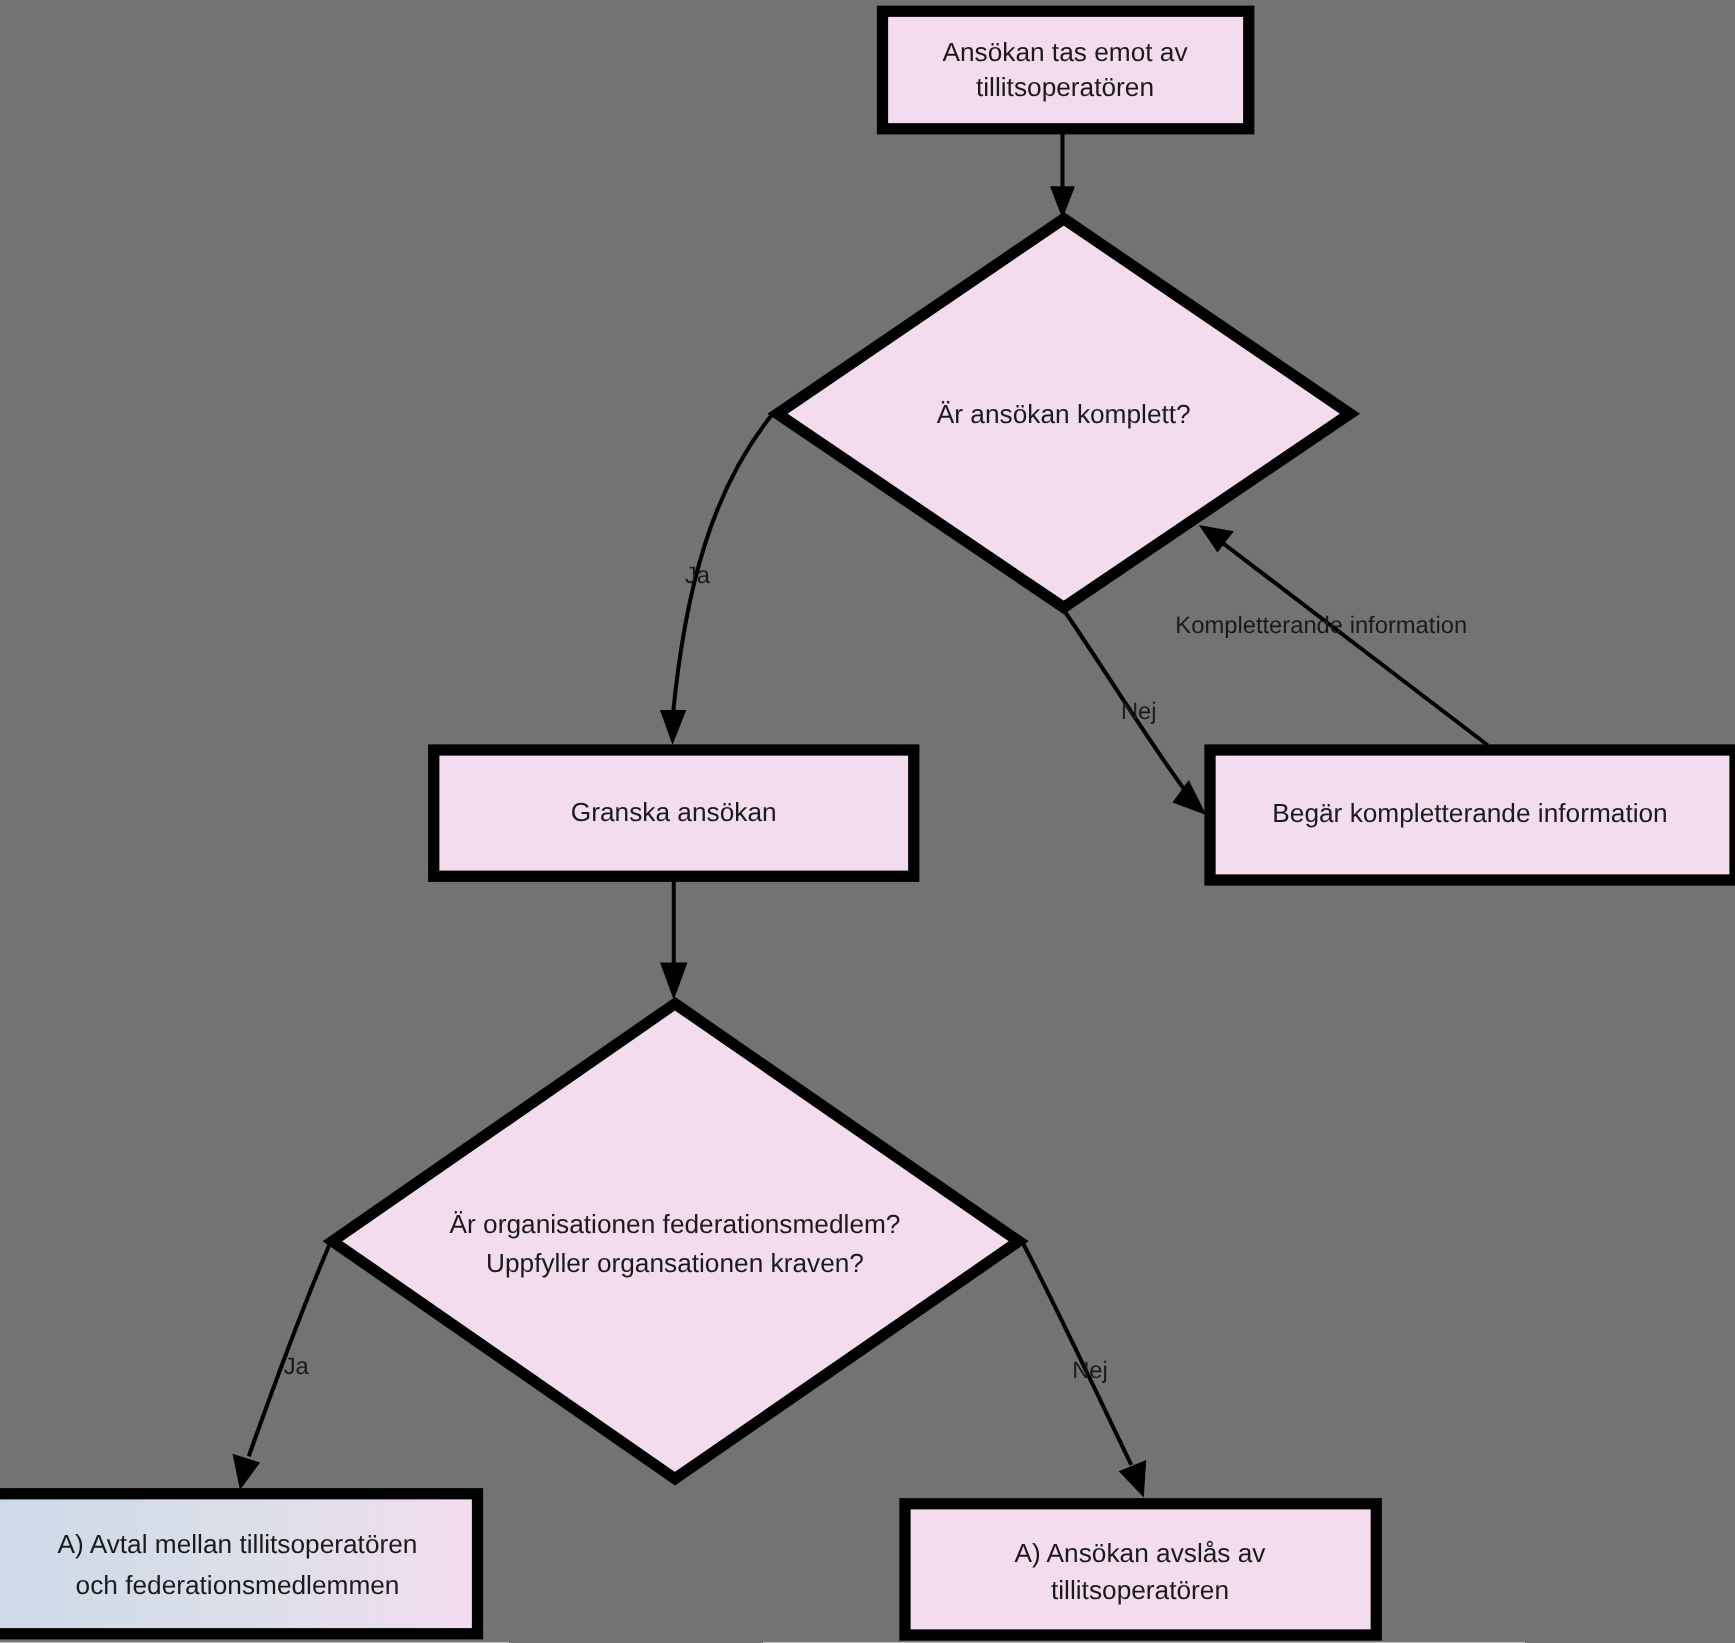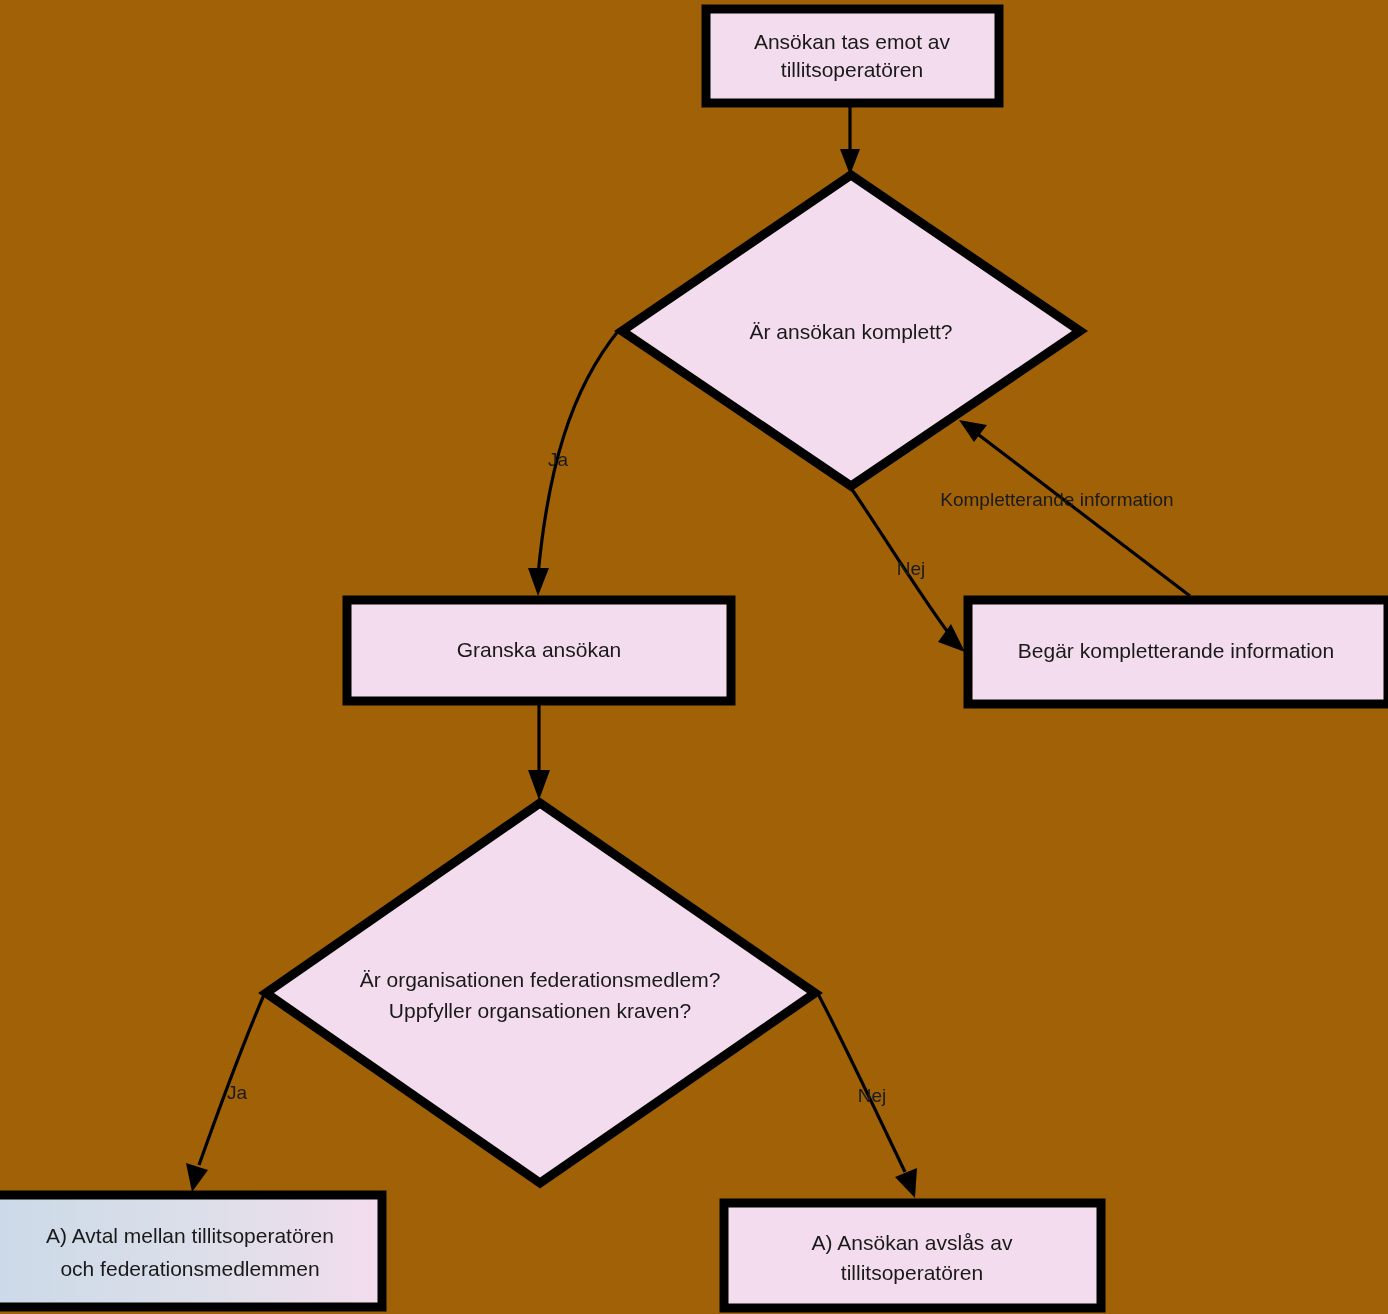--- a/index.html
+++ b/index.html
@@ -7,21 +7,21 @@
     padding: 0;
     background: #ffffff;
   }
   body {
     font-family: "Liberation Sans", sans-serif;
   }
   #canvas {
     position: relative;
     width: 1388px;
     height: 1314px;
-    background: #a16207;
+    background: #737373;
     overflow: hidden;
   }
   svg#flow {
     position: absolute;
     left: 0;
     top: 0;
     width: 1388px;
     height: 1314px;
   }
   .node-text {

